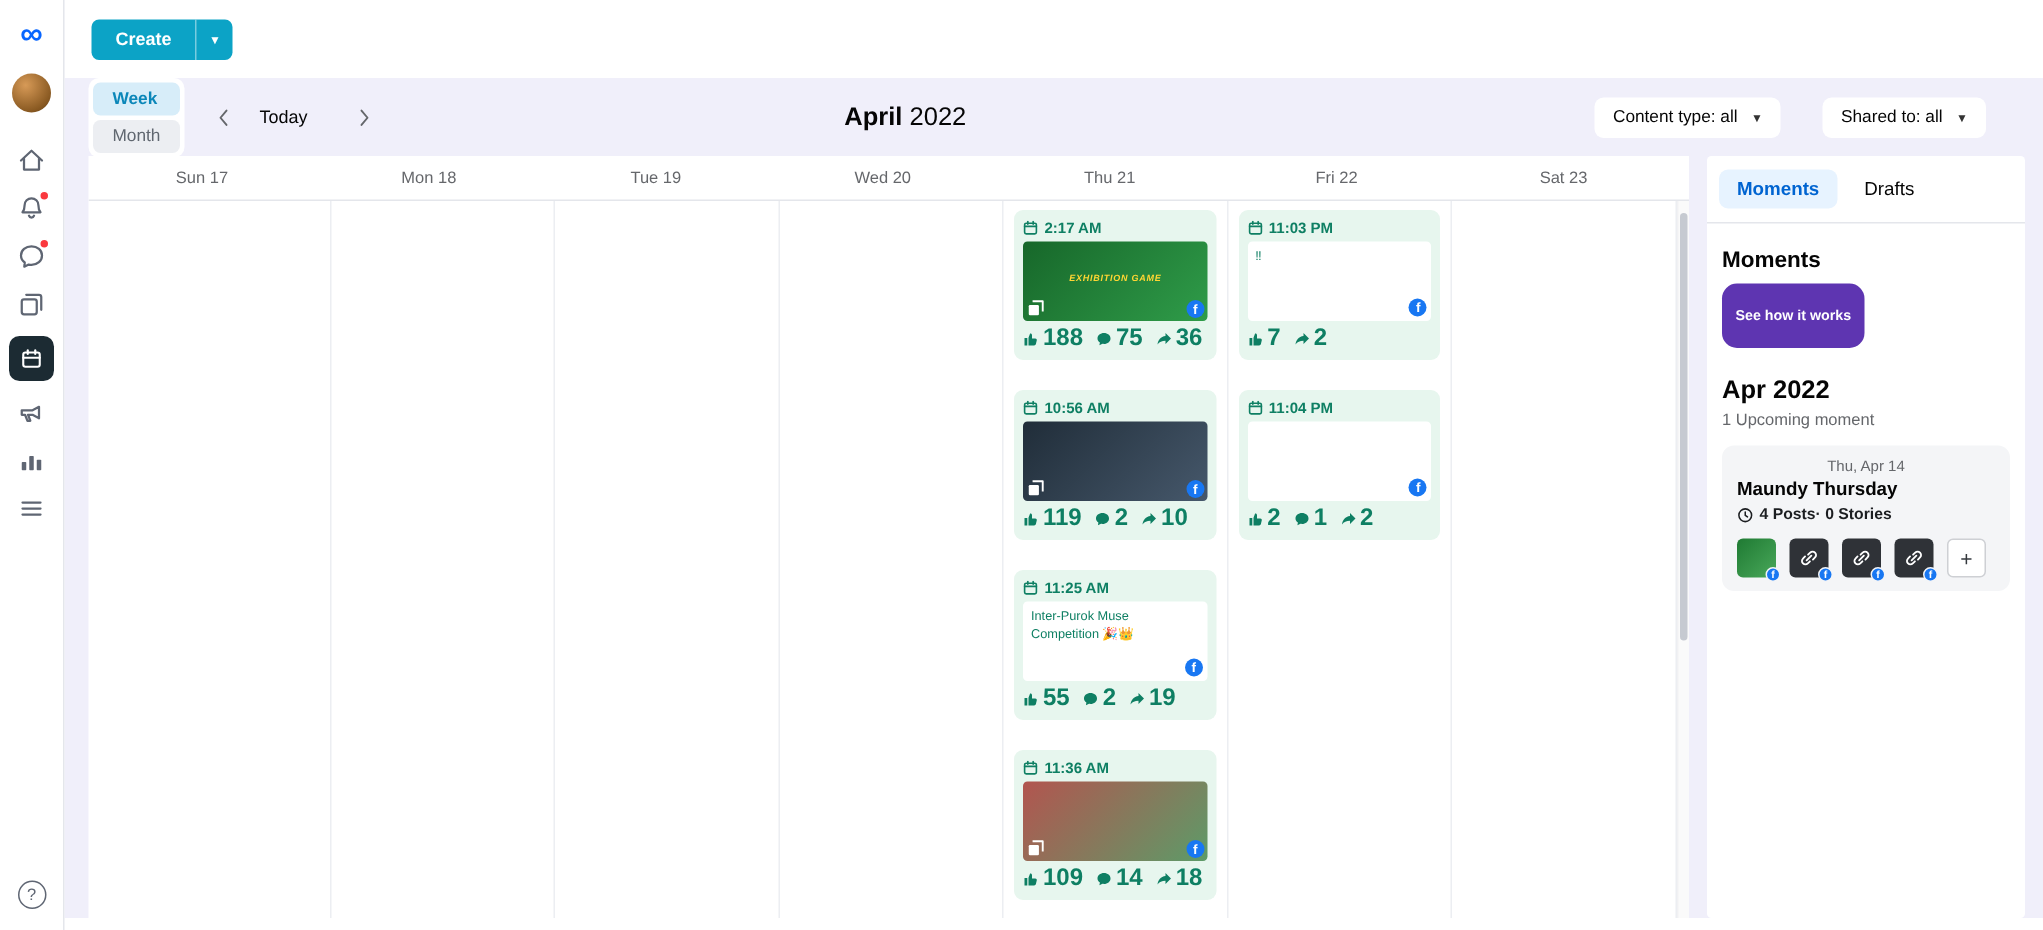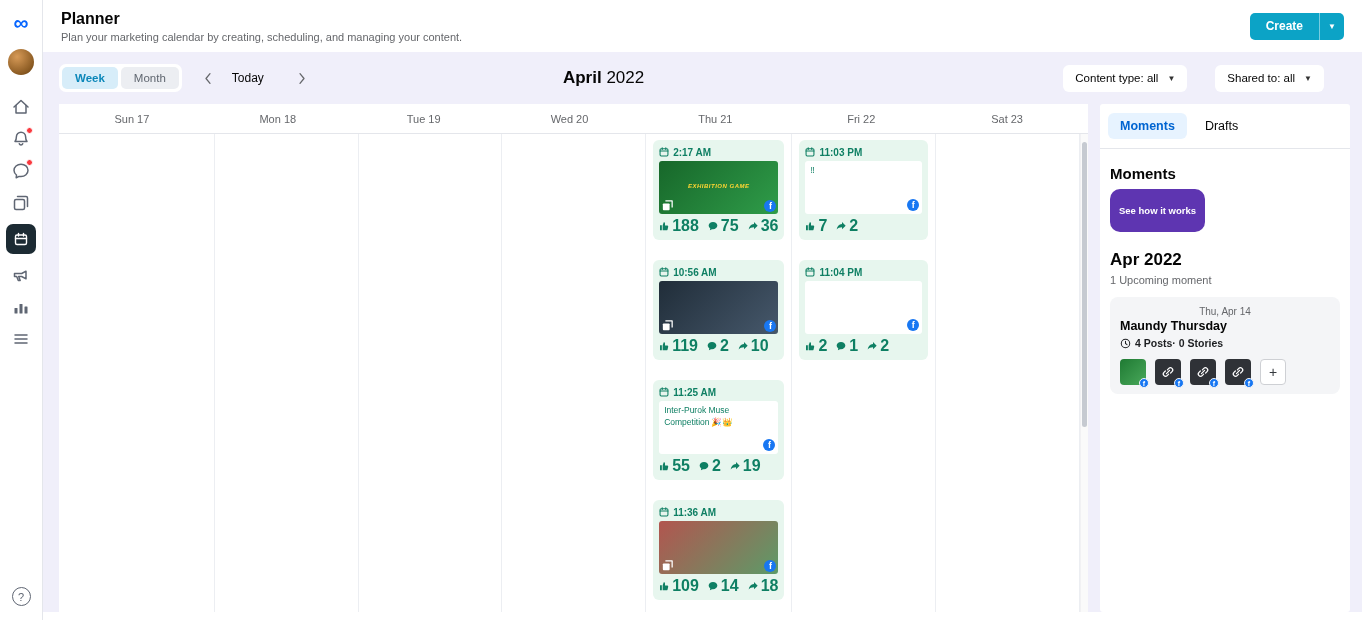--- a/index.html
+++ b/index.html
@@ -27,21 +27,21 @@
   .page-title { font-size:16px; font-weight:bold; color:#050505; }
   .page-subtitle { font-size:11px; color:#65676b; margin-top:3px; }
   .create-btn { display:flex; border-radius:5px; overflow:hidden; height:27px; color:#fff;
                 background:var(--brand, #0ca3c6); font-size:12px; font-weight:bold; cursor:pointer; }
   .create-main { padding:0 16px; display:flex; align-items:center; }
   .create-caret { width:25px; border-left:1px solid rgba(255,255,255,.45); display:flex; align-items:center;
                   justify-content:center; font-size:8px; }
 
   
   .toolbar { height:52px; display:flex; align-items:center; padding:0 16px; position:relative; }
-  .seg { background:#fff; border-radius:7px; padding:3px; display:flex; gap:3px; }
+  .seg { background:#fff; border-radius:7px; padding:3px; display:flex; gap:3px;flex-direction:column; }
   .seg-btn { font-size:11.5px; padding:5px 13px; border-radius:5px; color:#606770; cursor:pointer; }
   .seg-btn.sel { background:#d7edf9; color:#0b87b9; font-weight:bold; }
   .seg-btn.unsel { background:#eceef2; }
   .nav-chevron { margin-left:14px; color:#65676b; padding:4px 8px; cursor:pointer; }
   .nav-chevron svg { width:8px; height:13px; display:block; }
   .today-btn { font-size:12px; color:#050505; margin:0 4px; padding:4px 8px; cursor:pointer; }
   .cal-title { position:absolute; left:42.5%; transform:translateX(-50%); font-size:17px; color:#050505; }
   .cal-title .yr { font-weight:normal; }
   .cal-title .mo { font-weight:bold; }
   .filters { margin-left:auto; display:flex; gap:28px; margin-right:22px; }
@@ -75,21 +75,21 @@
   .fb-text { position:absolute; right:3px; bottom:3px; }
   .post-stats { flex:0 0 14px; display:flex; gap:9px; align-items:center; color:var(--scheduled-accent, #0e7f63);
                 font-size:16px; font-weight:bold; }
   .stat { display:flex; align-items:center; gap:3px; }
   .stat svg { width:10px; height:10px; fill:var(--scheduled-accent, #0e7f63); }
 
   .scrollbar { position:absolute; top:30px; right:0; bottom:0; width:8px; background:#fafafa; border-left:1px solid #f1f1f3; }
   .scroll-thumb { position:absolute; top:8px; left:1px; width:5px; height:285px; background:#c6cad1; border-radius:3px; cursor:pointer; }
 
   
-  .panel { width:250px; background:#fff; display:flex; flex-direction:column; border-radius:3px; }
+  .panel { width:212px; background:#fff; display:flex; flex-direction:column; border-radius:3px; }
   .panel-tabs { display:flex; gap:6px; padding:9px 8px; border-bottom:1px solid #e4e6eb; }
   .ptab { font-size:12.5px; padding:6px 12px; border-radius:6px; color:#050505; cursor:pointer; }
   .ptab.sel { color:var(--tab-blue, #0064d1); background:#e7f3ff; font-weight:bold; }
   .panel-body { padding:16px 10px; }
   .panel-heading { font-size:15px; font-weight:bold; color:#050505; margin-bottom:7px; }
   .works-badge { display:inline-block; background:var(--badge-purple, #5e35b1); color:#fff; font-size:9.5px;
                  font-weight:bold; padding:16px 9px; border-radius:10px; cursor:pointer; }
   .month-heading { font-size:17px; font-weight:bold; margin-top:18px; color:#050505; }
   .upcoming { font-size:11px; color:#65676b; margin-top:4px; }
   .moment-card { margin-top:11px; background:#f4f5f7; border-radius:8px; padding:9px 10px; cursor:pointer; }
@@ -167,24 +167,20 @@
         <path d="M4 10h12"></path>
         <path d="M4 14h12"></path>
     </svg>
   </div>
   <div class="help">?</div>
 </aside>
 
 <div class="main">
 
   <header class="topbar">
-    <div>
-      <div class="page-title">Planner</div>
-      <div class="page-subtitle">Plan your marketing calendar by creating, scheduling, and managing your content.</div>
-    </div>
     <div class="create-btn">
       <span class="create-main">Create</span>
       <span class="create-caret">▼</span>
     </div>
   </header>
 
   <div class="toolbar">
     <div class="seg">
       <span class="seg-btn sel">Week</span>
       <span class="seg-btn unsel">Month</span>

